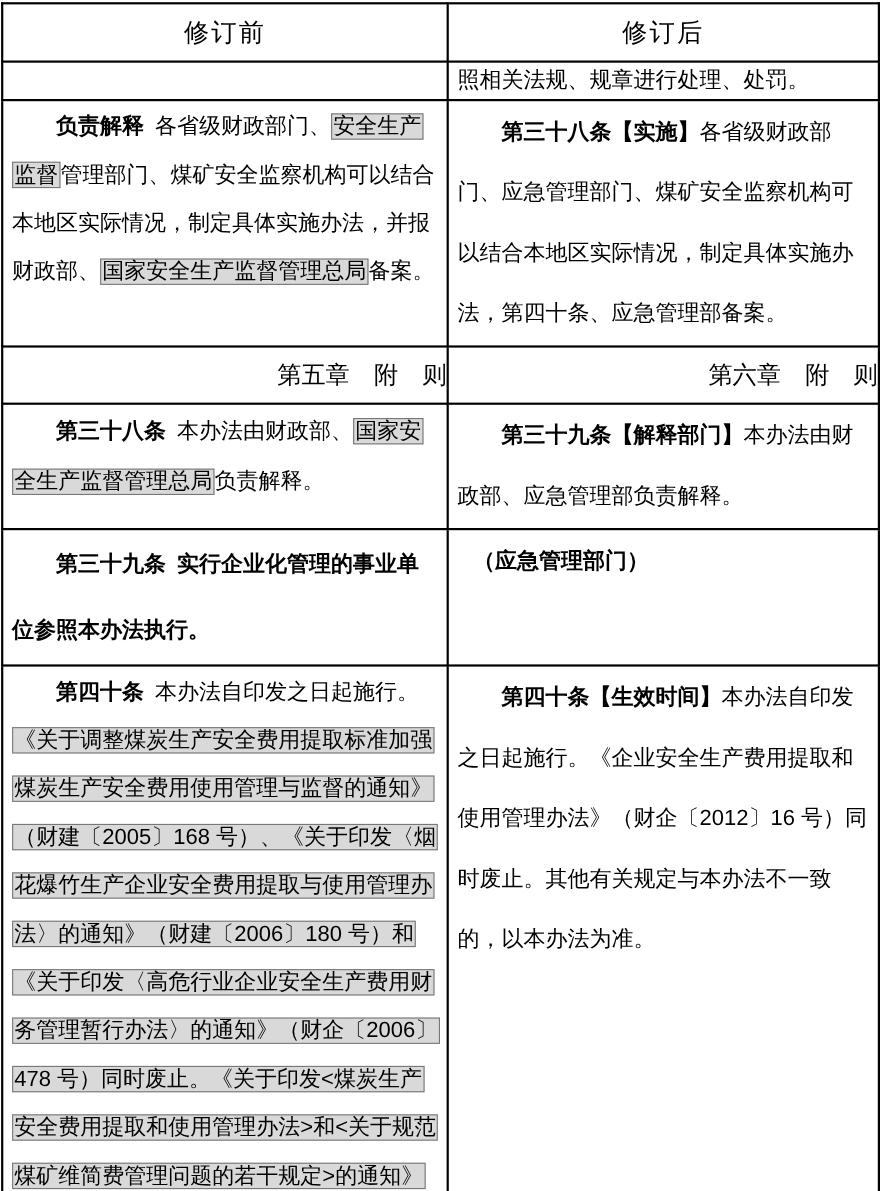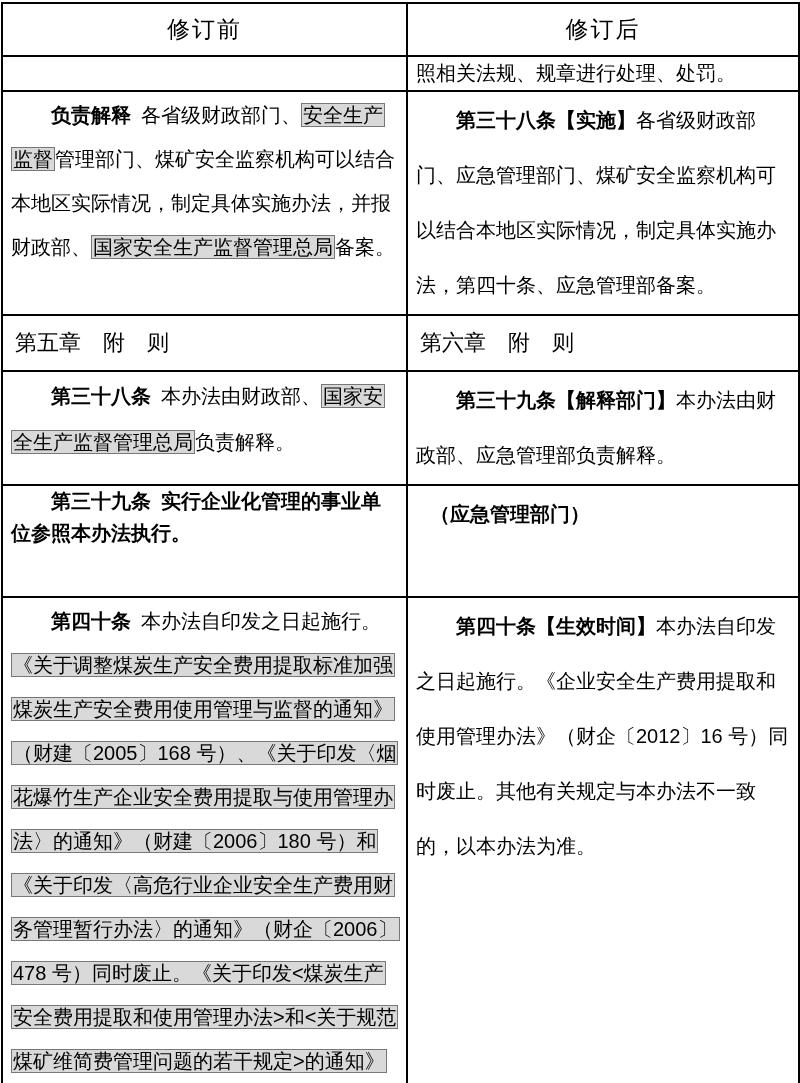--- a/index.html
+++ b/index.html
@@ -14,30 +14,30 @@
   }
   td {
     border:2px solid #000; vertical-align:top;
     padding:1px 8px; font-size:20px; overflow:hidden;
   }
   td.hdr {
     text-align:center; vertical-align:middle;
     font-size:23px; font-weight:400; letter-spacing:2px; padding:0;
   }
   td.chapter {
-    text-align:left; vertical-align:middle;
-    font-size:22px; font-weight:400; padding:12px;
+    text-align:right; vertical-align:middle;
+    font-size:22px; font-weight:400; padding:0;
   }
   .para { text-indent:2em; }
   .para.noindent { text-indent:0; }
   .para.smallindent { text-indent:0.7em; }
   .lh44 { line-height:44px; }
   .lh46 { line-height:46px; }
   .lh55 { line-height:55px; }
-  .lh56 { line-height:32px;font-family:Liberation Mono, monospace; }
+  .lh56 { line-height:60px; }
   .b { font-weight:700; }
   .hl {
     background:#d9d9d9;
     border:1px solid #777777;
     padding:0 1px;
     -webkit-box-decoration-break:clone;
     box-decoration-break:clone;
   }
   .watermark {
     position:absolute; right:16px; top:1080px;

